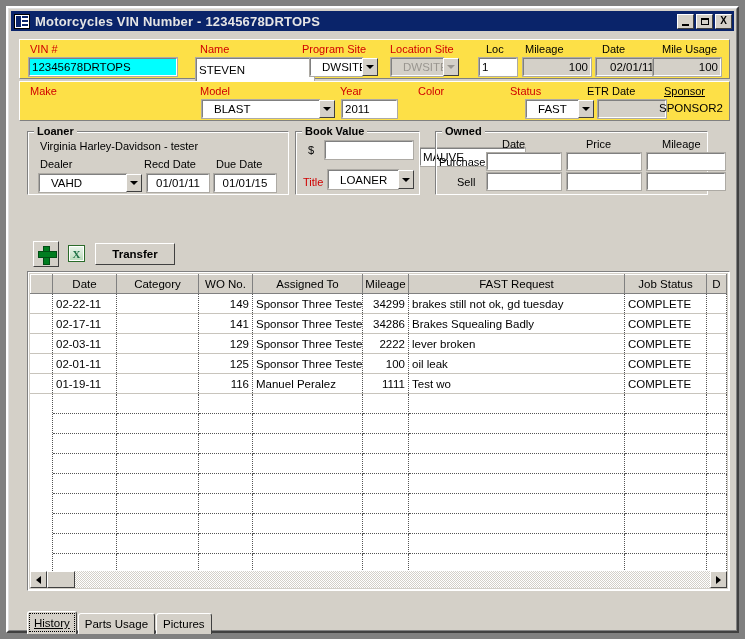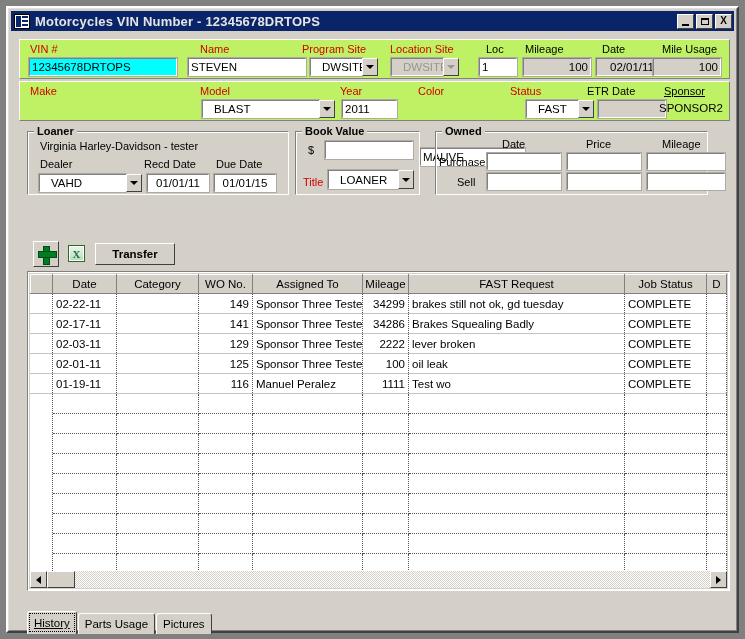--- a/index.html
+++ b/index.html
@@ -89,21 +89,21 @@
   
   .client {
     position: absolute;
     left: 2px; top: 24px; right: 2px; bottom: 2px;
     background: #d4d0c8;
   }
 
   
   .panel {
     position: absolute;
-    background: #bef264;
+    background: #fde047;
     border-top: 1px solid #ffffff;
     border-left: 1px solid #ffffff;
     border-right: 1px solid #808080;
     border-bottom: 1px solid #808080;
   }
 
   .fld-label {
     position: absolute;
     font-size: 11px;
     color: #000;
@@ -370,21 +370,21 @@
       <span class="fld-label req" style="left:10px; top:3px;">VIN #</span>
       <span class="fld-label req" style="left:180px; top:3px;">Name</span>
       <span class="fld-label req" style="left:282px; top:3px;">Program Site</span>
       <span class="fld-label req" style="left:370px; top:3px;">Location Site</span>
       <span class="fld-label" style="left:466px; top:3px;">Loc</span>
       <span class="fld-label" style="left:505px; top:3px;">Mileage</span>
       <span class="fld-label" style="left:582px; top:3px;">Date</span>
       <span class="fld-label" style="left:642px; top:3px;">Mile Usage</span>
 
       <div class="inp hl" style="left:9px; top:18px; width:148px; height:18px;">12345678DRTOPS</div>
-      <div class="inp" style="left:168px; top:18px; width:118px; height:18px;">STEVEN</div>
+      <div class="inp" style="left:176px; top:18px; width:118px; height:24px;">STEVEN</div>
       <div class="combo" style="left:290px; top:18px; width:68px; height:18px;">
         <div class="cval">DWSITE</div>
         <div class="carrow">
               <i></i>
             </div>
       </div>
       <div class="combo dis" style="left:371px; top:18px; width:68px; height:18px;">
         <div class="cval">DWSITE</div>
         <div class="carrow">
               <i></i>

